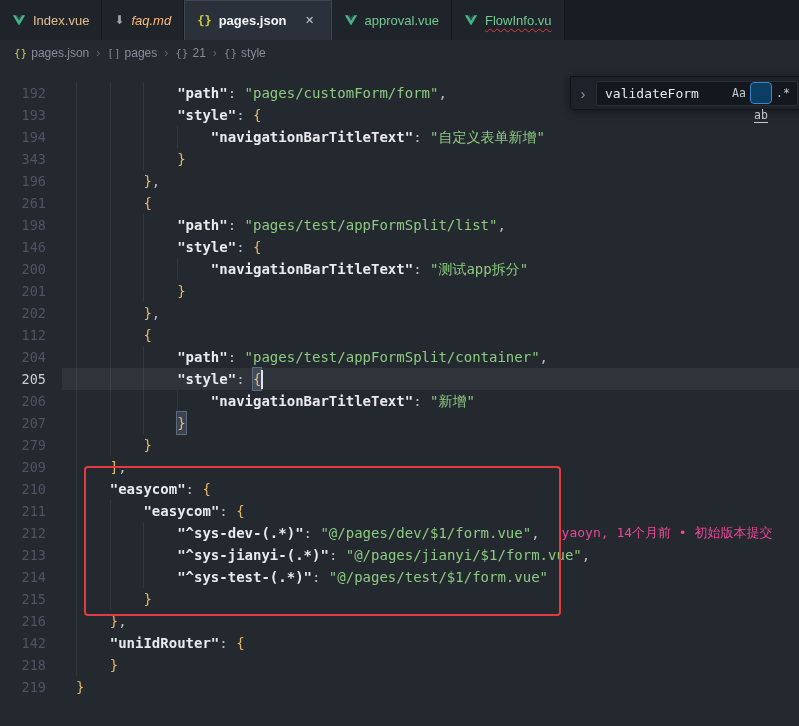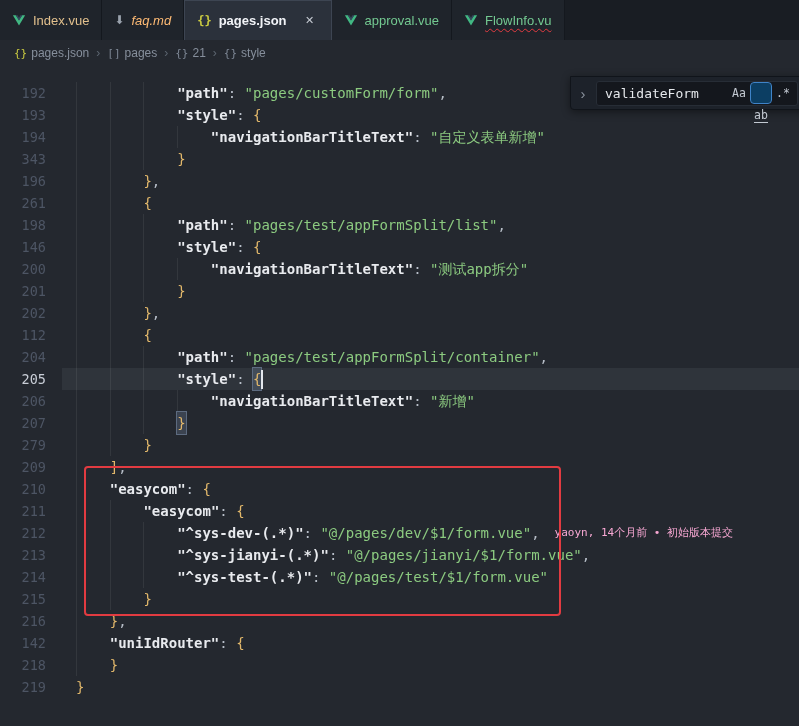--- a/index.html
+++ b/index.html
@@ -46,21 +46,21 @@
   .indent{position:relative;display:inline-block;height:22px;flex:none;}
   .guide{position:absolute;top:0;bottom:0;border-left:1px solid rgba(255,255,255,.07);}
   .tk-key{color:#e8eaee;font-weight:bold;}
   .tk-punc{color:#b8bfc9;}
   .tk-str{color:#8ccb80;}
   .tk-brace{color:#e2b86b;}
   .sq{text-decoration-style:wavy;text-decoration-color:#3e9cff;
     text-decoration-thickness:1px;text-underline-offset:4px;}
   .match{background:rgba(120,140,170,.28);outline:1px solid #5d6b80;}
   .cursor{display:inline-block;width:2px;height:19px;background:#e3e7ed;flex:none;}
-  .blame{color:#f9a8d4;margin-left:15px;font-size:11px;font-weight:normal;}
+  .blame{color:#ec4899;margin-left:22px;font-size:13px;font-weight:normal;}
 
   
   .red-box{position:absolute;left:84px;top:400px;width:477px;height:150px;
     border:2px solid #e23b41;border-radius:4px;pointer-events:none;z-index:3;}
 
   
   .find-widget{position:absolute;left:570px;top:10px;height:34px;width:300px;background:#1d222a;
     border:1px solid #10141a;border-radius:0 0 4px 4px;box-shadow:0 2px 8px rgba(0,0,0,.45);
     display:flex;align-items:center;padding:0 6px;gap:7px;z-index:5;}
   .fw-chevron{color:#8b939e;font-size:15px;cursor:pointer;width:12px;text-align:center;flex:none;}

